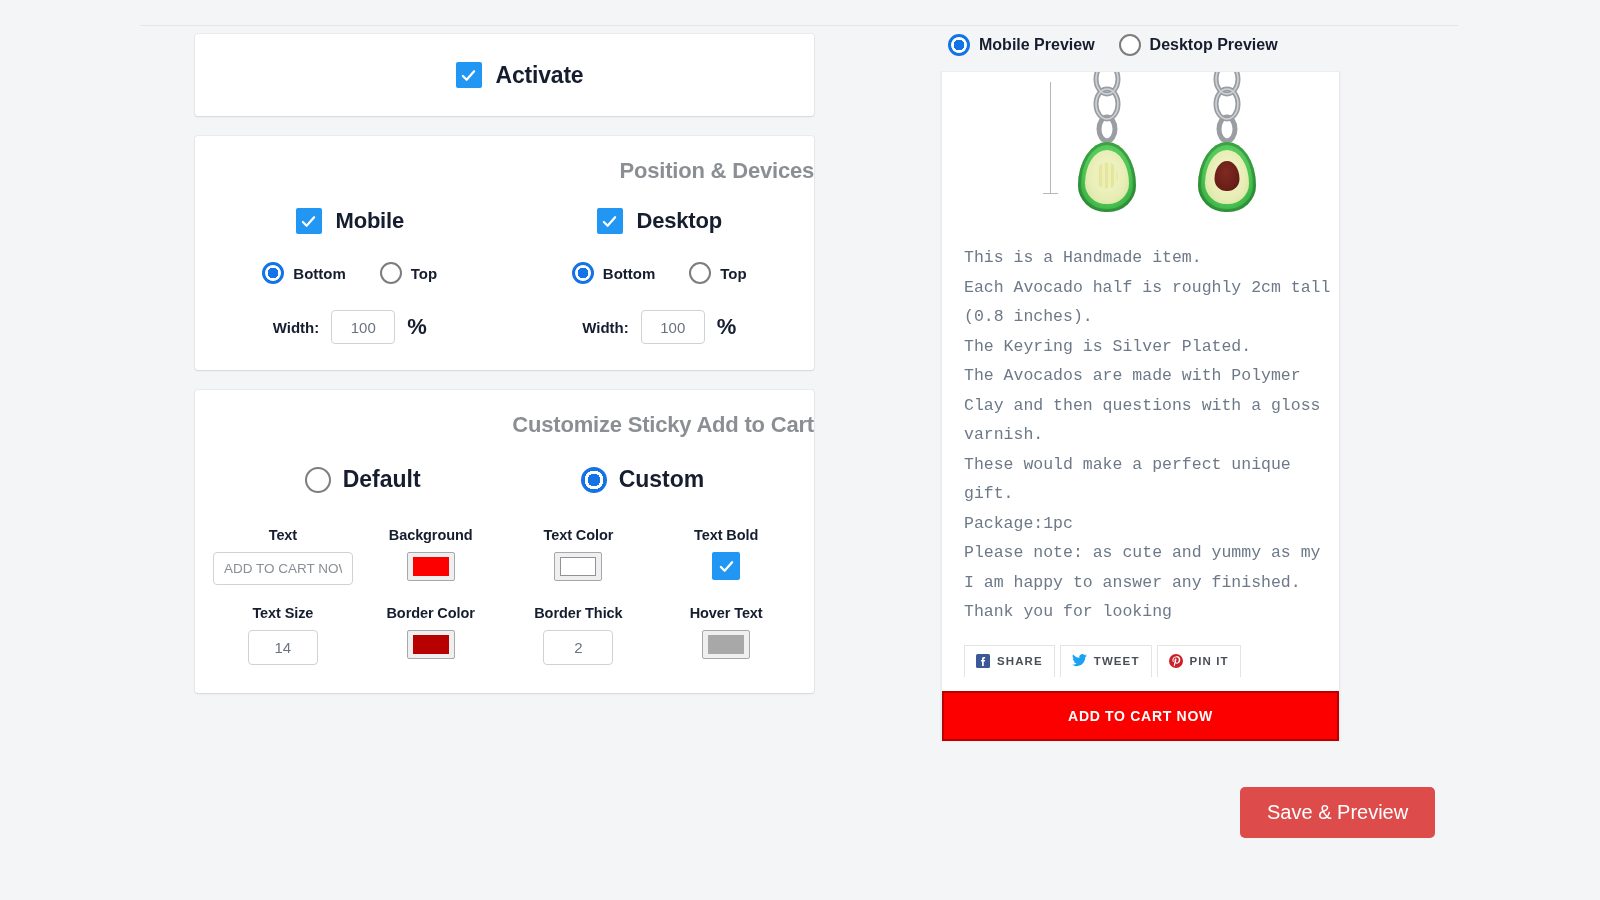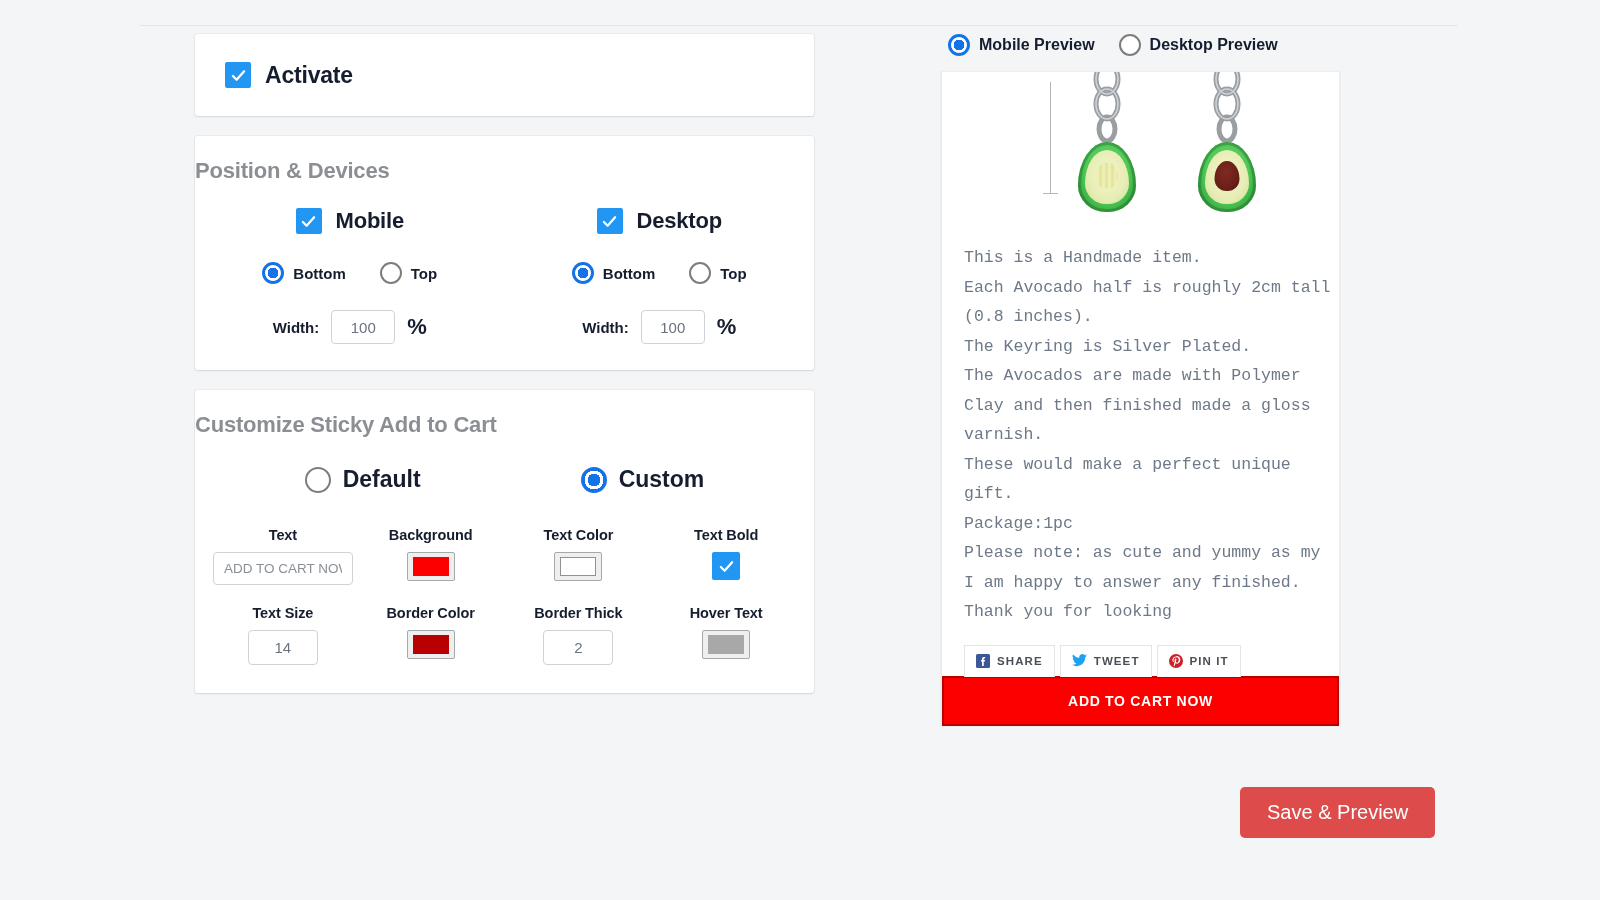--- a/index.html
+++ b/index.html
@@ -42,20 +42,21 @@
     width: 100%;
   }
 
   
   #activate-card {
     height: 82px;
     display: flex;
     align-items: center;
     padding-left: 30px;
     margin-bottom: 20px;
+    justify-content: center;
   }
 
   .cb {
     width: 26px;
     height: 26px;
     border-radius: 2px;
     background: #2196f3;
     display: inline-flex;
     align-items: center;
     justify-content: center;
@@ -66,21 +67,21 @@
   .cb-label {
     font-size: 23px;
     font-weight: bold;
     margin-left: 14px;
     letter-spacing: -.2px;
     color: #151d2e;
   }
 
   
   .card-title {
-    text-align: left;
+    text-align: right;
     color: #8b8f94;
     font-size: 22px;
     font-weight: bold;
     letter-spacing: -.2px;
   }
 
   
   #position-card {
     padding: 22px 0 26px 0;
     margin-bottom: 20px;
@@ -314,21 +315,21 @@
     font-size: 16.5px;
     line-height: 29.5px;
     color: #6d7988;
   }
   #description div { white-space: nowrap; }
 
   
   #share-bar {
     display: flex;
     gap: 5px;
-    padding: 14px 22px 0 22px;
+    padding: 14px 22px 15px 22px;
   }
   .share-btn {
     display: flex;
     align-items: center;
     gap: 7px;
     border: 1px solid #e2e4e6;
     border-bottom: none;
     background: #fff;
     padding: 8px 11px 9px 11px;
     font-size: 11.5px;
@@ -587,21 +588,21 @@
         </div>
       </div>
     </div>
 
     <div id="description">
       <div>This is a Handmade item.</div>
       <div>Each Avocado half is roughly 2cm tall</div>
       <div>(0.8 inches).</div>
       <div>The Keyring is Silver Plated.</div>
       <div>The Avocados are made with Polymer</div>
-      <div>Clay and then finished made a gloss</div>
+      <div>Clay and then questions with a gloss</div>
       <div>varnish.</div>
       <div>These would make a perfect unique</div>
       <div>gift.</div>
       <div>Package:1pc</div>
       <div>Please note: as cute and yummy as my</div>
       <div>I am happy to answer any finished.</div>
       <div>Thank you for looking</div>
     </div>
 
     <div id="share-bar">

